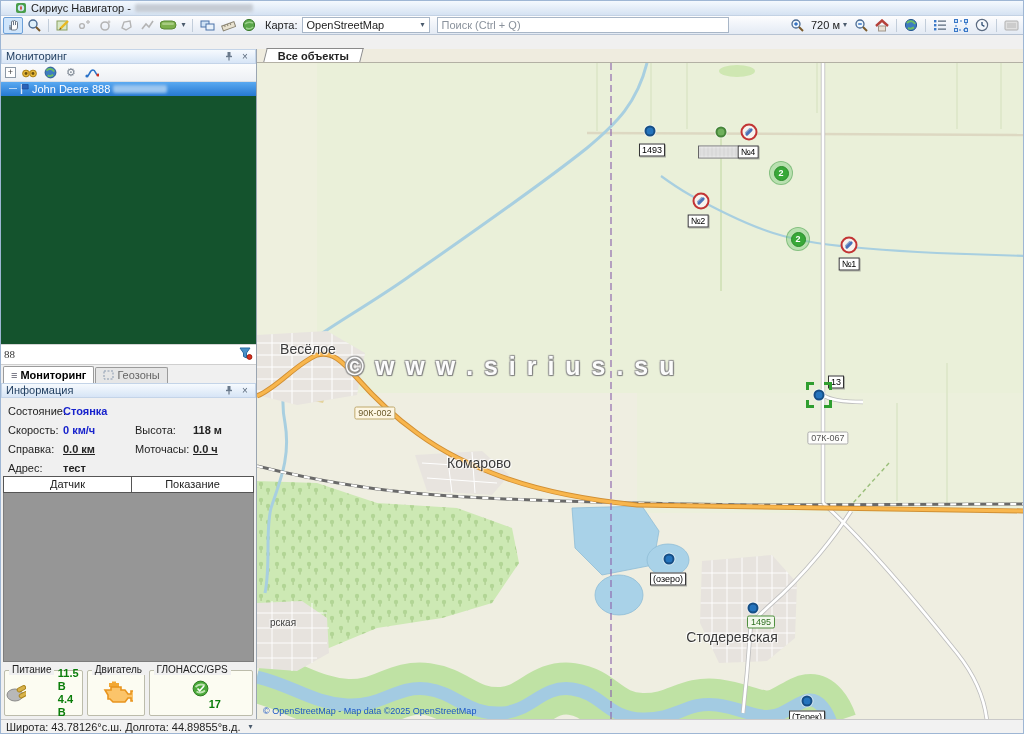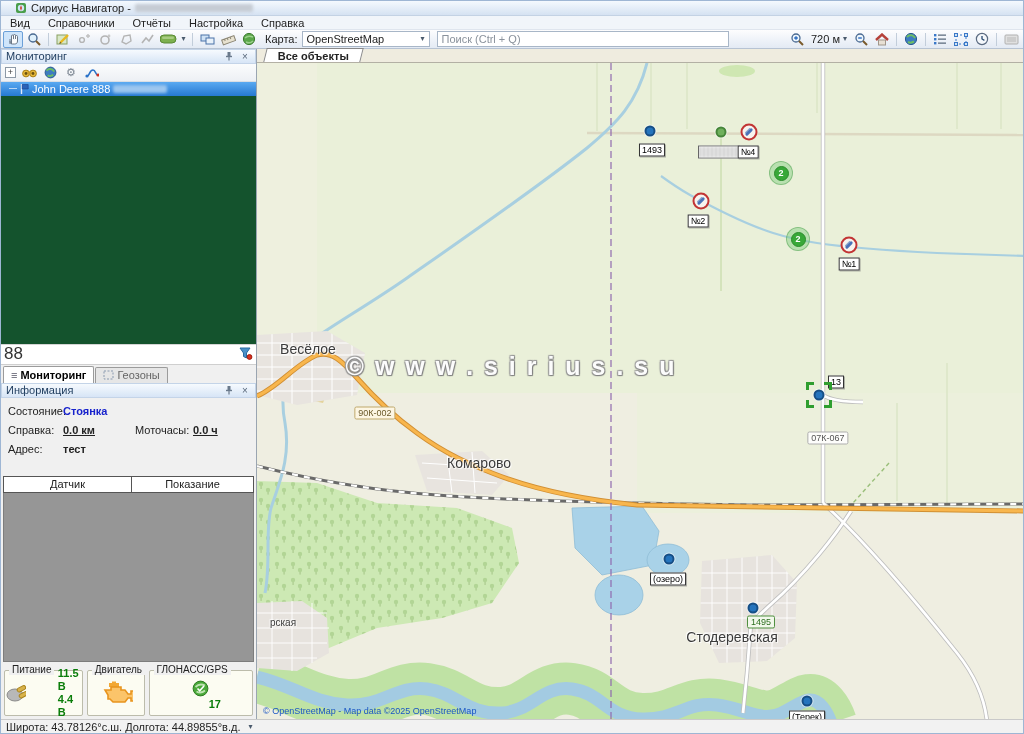--- a/index.html
+++ b/index.html
@@ -43,21 +43,21 @@
   .expandbox { width:11px; height:11px; border:1px solid #8d99a6; background:#fff; font-size:9px; line-height:9px;
                display:flex; align-items:center; justify-content:center; color:#444; }
 
   .tree { height:264px; background:#14532d; border-bottom:1px solid #d4d4d4; overflow:hidden; }
   .tree-row { height:14px; display:flex; align-items:center; gap:3px; padding-left:8px; color:#fff;
               background:linear-gradient(#59a9f1,#2679d2); }
   .tree-row .stub { width:8px; height:1px; background:#b9d7f4; }
   .tree-row .blurchip { width:54px; height:8px; background:#9cc6ef; filter:blur(1.4px); border-radius:2px; }
 
   .filter-row { height:20px; background:#fff; display:flex; align-items:center; padding:0 3px; border-bottom:1px solid #cfcfcf; }
-  .filter-input { flex:1; border:none; outline:none; font-size:17px; font-family:Liberation Sans, sans-serif; color:#333; background:transparent; }
+  .filter-input { flex:1; border:none; outline:none; font-size:11px; font-family:Liberation Serif, serif; color:#333; background:transparent; }
 
   .tabs-row { height:18px; display:flex; align-items:flex-end; background:#f0f0f0; padding-left:2px; gap:1px; }
   .tab { height:16px; display:flex; align-items:center; gap:3px; padding:0 7px; border:1px solid #9b9b9b; border-bottom:none;
          background:#e6e6e6; color:#666; border-radius:2px 2px 0 0; }
   .tab.active { background:#fff; color:#000; font-weight:bold; height:17px; }
 
   .info-fields { height:78px; padding:4px 7px 0; }
   .frow { display:flex; height:19px; align-items:center; }
   .fl { width:55px; color:#222; }
   .fv { width:72px; font-weight:bold; }
@@ -132,27 +132,20 @@
   <div class="titlebar">
     <svg width="12" height="12">
       <rect x="1" y="1" width="10" height="10" rx="2" fill="#4a9e4a"></rect>
       <circle cx="6" cy="6" r="3.2" fill="#cfe8f7"></circle>
       <path d="M6 3 L7 6 L6 9 L5 6 Z" fill="#d04030"></path>
     </svg>
     <span>Сириус Навигатор -</span>
     <span class="blurchip"></span>
   </div>
 
-  <div class="menubar">
-    <span class="mi">Вид</span>
-    <span class="mi">Справочники</span>
-    <span class="mi">Отчёты</span>
-    <span class="mi">Настройка</span>
-    <span class="mi">Справка</span>
-  </div>
 
   <div class="toolbar">
     <span class="tbtn active">
       <svg width="14" height="14">
           <path d="M4 12 V7 M5.5 12 V4 a1 1 0 0 1 2 0 V7 M7.5 7 V3.5 a1 1 0 0 1 2 0 V7 M9.5 7 V4.5 a1 1 0 0 1 2 0 V9 c0 2-1 3-3 3 h-2 c-1.5 0-2.5-1-2.5-3" fill="#fdfdfd" stroke="#6a7686" stroke-width="1"></path>
         </svg>
     </span>
     <span class="tbtn">
       <svg width="14" height="14">
           <circle cx="6" cy="6" r="4" fill="#dff0fb" stroke="#4a6a92" stroke-width="1.4"></circle>
@@ -374,20 +367,26 @@
               <line x1="4" y1="5.5" x2="4" y2="9.5" stroke="#6a7a8c" stroke-width="1.2"></line>
             </svg>
         </span>
         <span class="hbtn">×</span>
       </div>
 
       <div class="info-fields">
         <div class="frow">
           <span class="fl">Состояние:</span>
           <span class="fv blue">Стоянка</span>
+        </div>
+        <div class="frow">
+          <span class="fl">Скорость:</span>
+          <span class="fv blue">0 км/ч</span>
+          <span class="fl2">Высота:</span>
+          <span class="fv2">118 м</span>
         </div>
         <div class="frow">
           <span class="fl">Справка:</span>
           <span class="fv u">0.0 км</span>
           <span class="fl2">Моточасы:</span>
           <span class="fv2 u">0.0 ч</span>
         </div>
         <div class="frow">
           <span class="fl">Адрес:</span>
           <span class="fv">тест</span>

